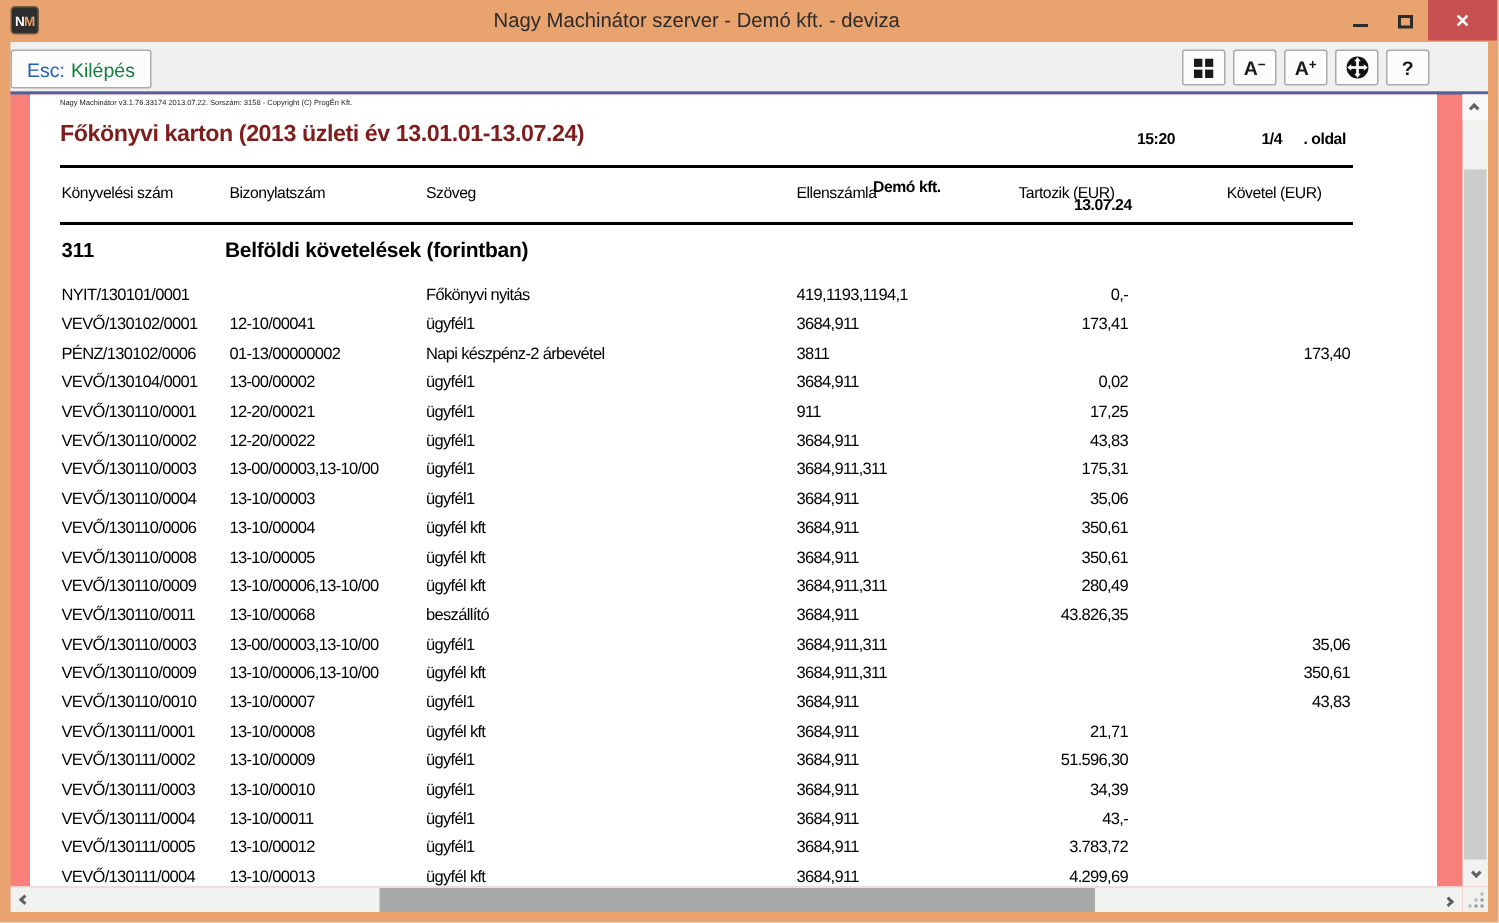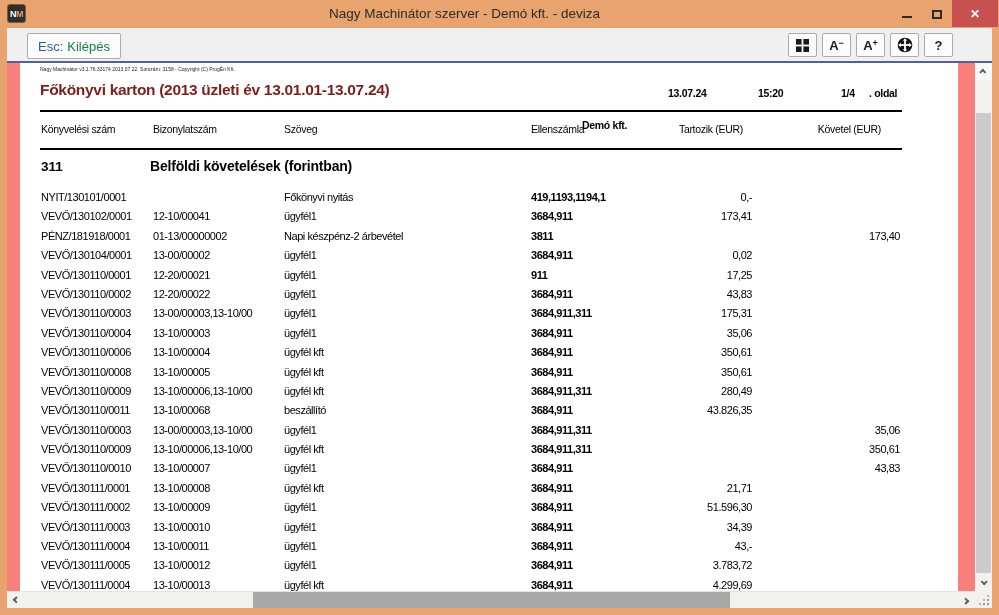--- a/index.html
+++ b/index.html
@@ -16,58 +16,58 @@
                text-align:center; font-size:13.5px; color:#2b2b2b; white-space:nowrap; overflow:hidden; }
   .caption-buttons { position:absolute; right:1px; top:0; height:28px; display:flex; align-items:stretch; }
   .cap-btn { width:30px; display:flex; align-items:center; justify-content:center; cursor:default; }
   .cap-btn.close { width:46px; background:#C75050; height:27px; }
   .min-glyph { width:10px; height:2px; background:#2b2b2b; margin-top:6px; }
   .max-glyph { width:10px; height:9px; border:2px solid #2b2b2b; background:transparent; }
   .close-glyph { color:#ffffff; font-size:12px; font-weight:bold; }
 
   
   .toolbar { position:absolute; top:28px; left:7px; right:7px; height:33px; background:#F0F0F0; }
-  .esc-btn { position:absolute; left:20px; top:5px; height:24px; padding:12px 10px; background:#FCFCFC;
+  .esc-btn { position:absolute; left:0; top:5px; height:24px; padding:12px 10px; background:#FCFCFC;
              border:1px solid #ABABAB; border-radius:2px; font-family:"Liberation Sans",sans-serif;
              font-size:13px; display:flex; align-items:center; gap:4px; cursor:default; }
   .esc-key { color:#2061B8; } .esc-label { color:#15803d; }
   .tool-group { position:absolute; right:39px; top:5px; display:flex; gap:5px; }
   .tool-btn { width:29px; height:24px; background:#FCFCFC; border:1px solid #ABABAB; border-radius:2px;
               display:flex; align-items:center; justify-content:center; font-family:"Liberation Sans",sans-serif;
               font-size:13px; font-weight:bold; color:#1a1a1a; cursor:default; }
   .tool-btn sup { font-size:9px; font-weight:bold; position:relative; top:-2px; left:0px; }
 
   
   .content { position:absolute; top:61px; left:7px; right:7px; bottom:7px; background:#F9807A;
              border-top:2px solid #51619C; }
   .page { position:absolute; left:13px; top:0; width:938px; bottom:17px; background:#ffffff; overflow:hidden; }
 
   .version-line { position:absolute; left:20px; top:3px; font-size:5px; color:#222; letter-spacing:0; white-space:nowrap; }
   .report-title { position:absolute; left:20px; top:18px; font-size:15.5px; font-weight:bold;
                   letter-spacing:-0.3px; color:#7f1d1d; white-space:nowrap; }
   .hdr { position:absolute; top:24px; font-size:10.5px; font-weight:bold; letter-spacing:-0.3px; color:#000; white-space:nowrap; }
-  .hdr-company { left:562px;margin-top:32px; } .hdr-date { left:648px; } .hdr-time { left:738px; }
+  .hdr-company { left:562px;margin-top:32px; } .hdr-date { left:696px;margin-top:44px; } .hdr-time { left:738px; }
   .hdr-pageno { left:821px;text-align:center; } .hdr-oldal { left:849px; }
 
   .rule { position:absolute; left:20px; width:862px; height:2px; background:#000; }
   .rule1 { top:47px; } .rule2 { top:85px; }
 
   .colhdr { position:absolute; top:60px; font-size:10.5px; letter-spacing:-0.3px; color:#000; white-space:nowrap; }
   .ch1 { left:21px; } .ch2 { left:133px; } .ch3 { left:264px; } .ch4 { left:511px; }
   .ch5 { left:600px; width:123px; text-align:right; }
   .ch6 { left:740px; width:121px; text-align:right; }
 
   .section-code { position:absolute; left:21px; top:96px; font-size:13.5px; font-weight:bold; color:#000; }
   .section-name { position:absolute; left:130px; top:95px; font-size:14px; font-weight:bold;
                   letter-spacing:-0.2px; color:#000; white-space:nowrap; }
 
   .rows { position:absolute; left:0; right:0; top:125px; }
   .row { position:relative; height:19.4px; }
   .c { position:absolute; top:3px; font-size:11px; letter-spacing:-0.45px; color:#000; white-space:nowrap; }
-  .c0 { left:21px; } .c1 { left:133px; } .c2 { left:264px; } .c3 { left:511px;font-weight:bold; }
+  .c0 { left:21px; } .c1 { left:133px; } .c2 { left:264px; } .c3 { left:511px; }
   .c4 { left:600px; width:132px; text-align:right; }
   .c5 { left:740px; width:140px; text-align:right; }
 
   
   .vscroll { position:absolute; top:0; right:0; width:17px; bottom:17px; background:#F1F1F0; }
   .vs-up { position:absolute; top:0; left:0; width:17px; height:17px; background:#F8F8F8;
            display:flex; align-items:center; justify-content:center; }
   .vs-thumb { position:absolute; top:50px; bottom:18px; left:1px; right:1px; background:#CBCBCB; }
   .vs-down { position:absolute; bottom:0; left:0; width:17px; height:17px;
              display:flex; align-items:center; justify-content:center; }
@@ -184,21 +184,21 @@
   </div>
           <div class="row">
     <span class="c c0">VEVŐ/130102/0001</span>
     <span class="c c1">12-10/00041</span>
     <span class="c c2">ügyfél1</span>
     <span class="c c3">3684,911</span>
     <span class="c c4">173,41</span>
     <span class="c c5"></span>
   </div>
           <div class="row">
-    <span class="c c0">PÉNZ/181918/0001</span>
+    <span class="c c0">PÉNZ/130102/0006</span>
     <span class="c c1">01-13/00000002</span>
     <span class="c c2">Napi készpénz-2 árbevétel</span>
     <span class="c c3">3811</span>
     <span class="c c4"></span>
     <span class="c c5">173,40</span>
   </div>
           <div class="row">
     <span class="c c0">VEVŐ/130104/0001</span>
     <span class="c c1">13-00/00002</span>
     <span class="c c2">ügyfél1</span>

